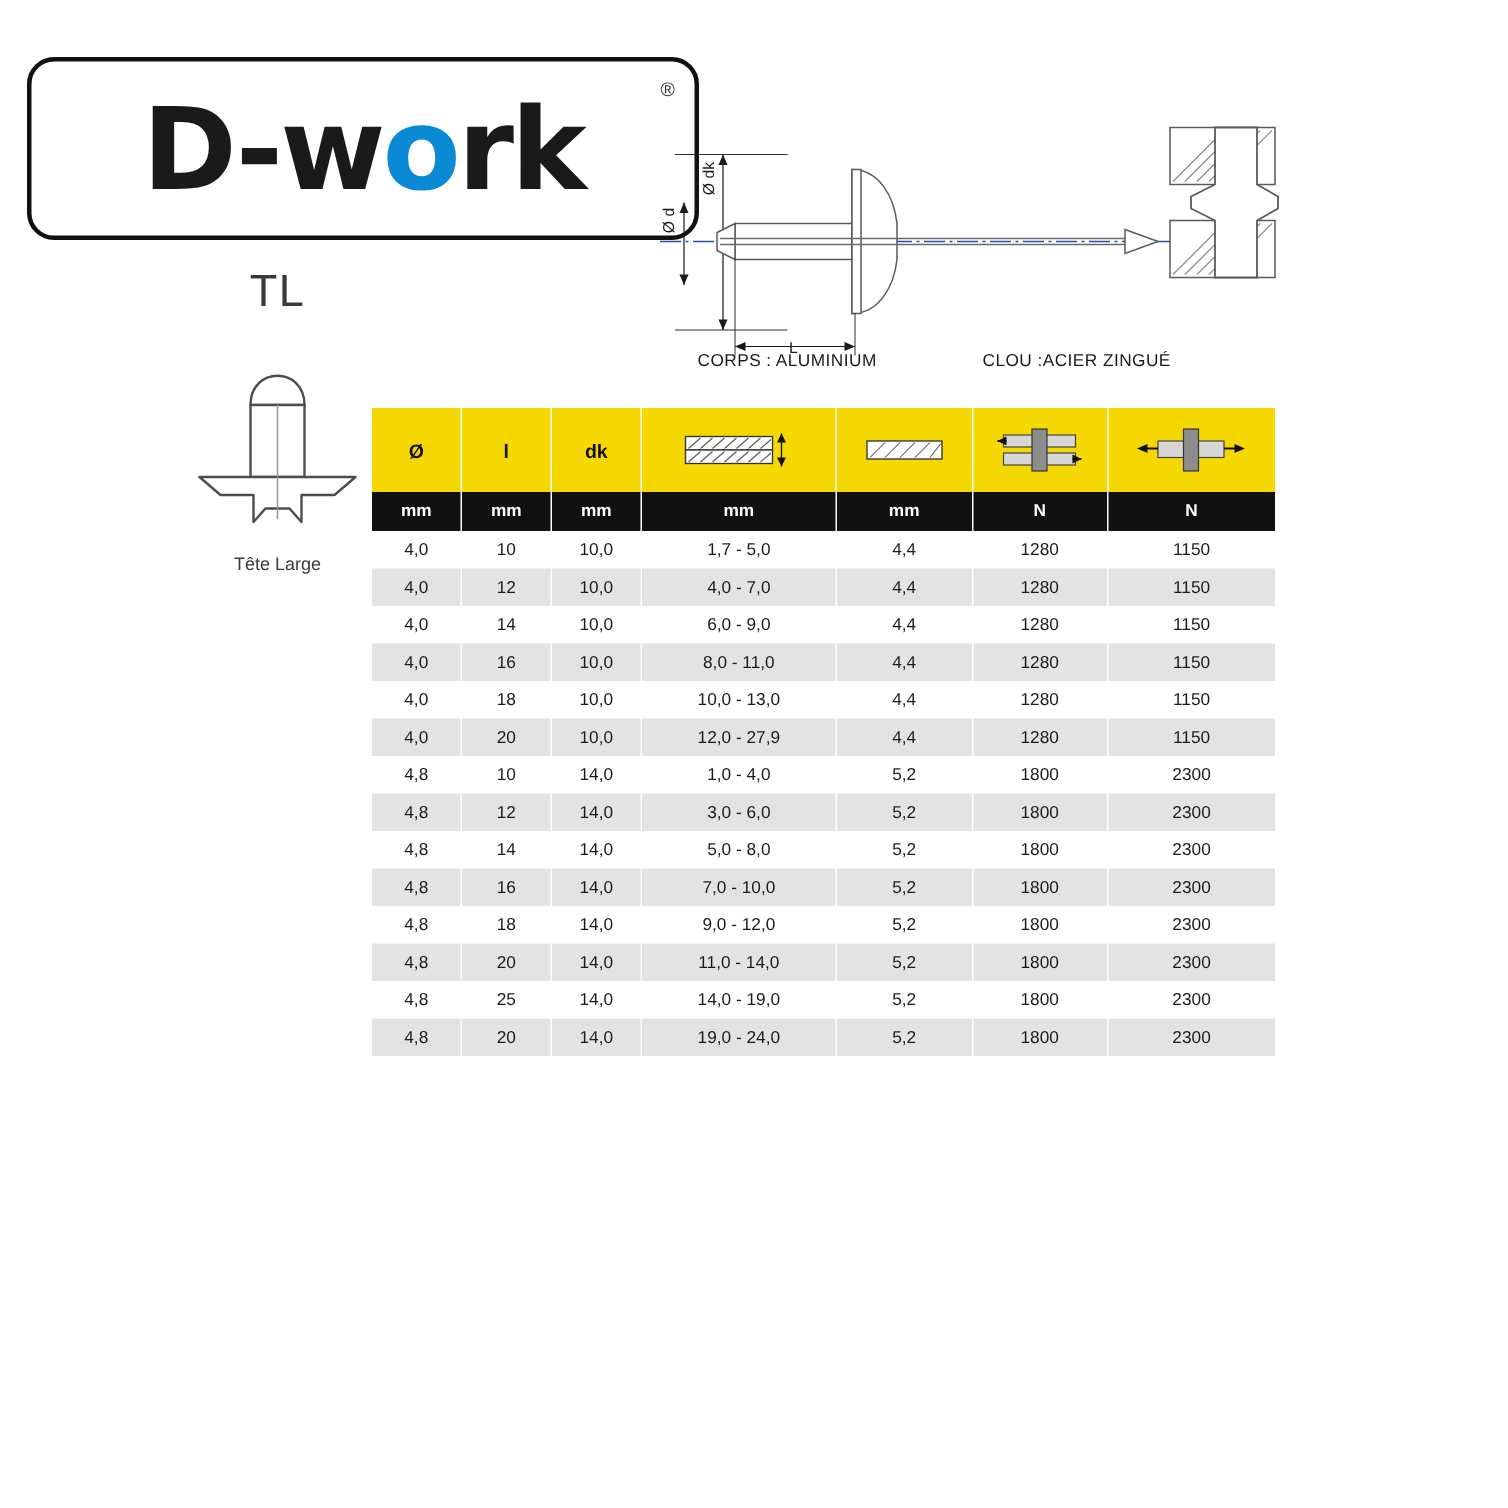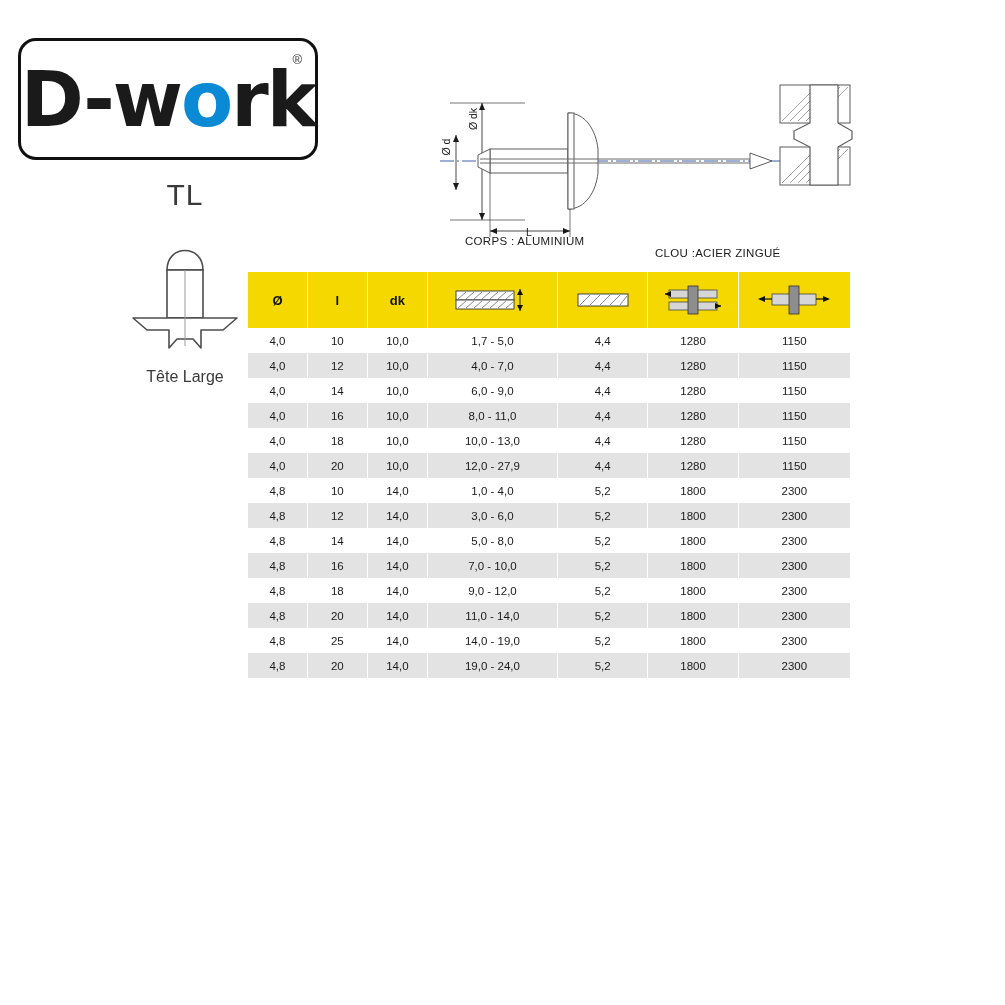--- a/index.html
+++ b/index.html
@@ -14,21 +14,21 @@
     font-family: "Liberation Sans", sans-serif;
     color: #1a1a1a;
     overflow: hidden;
   }
 
   
   #logo-block {
     position: absolute;
     left: 18px;
     top: 38px;
-    width: 300px;
+    width: 448px;
     height: 122px;
   }
   #logo-frame {
     position: absolute;
     inset: 0;
     border: 3px solid #111111;
     border-radius: 18px;
     box-sizing: border-box;
   }
   #logo-text {
@@ -61,21 +61,21 @@
     text-align: center;
   }
   #tl-title {
     font-size: 30px;
     color: #3a3a3a;
     letter-spacing: 1px;
     margin-bottom: 6px;
     font-family: "Liberation Sans", sans-serif;
   }
   #tl-caption {
-    font-size: 16px;
+    font-size: 12px;
     color: #3a3a3a;
     margin-top: 6px;
   }
 
   
   #drawing-block {
     position: absolute;
     left: 420px;
     top: 45px;
     width: 560px;
@@ -93,21 +93,20 @@
   #drawing-labels .lab-corps {
     position: absolute;
     left: 25px;
     top: 0;
     text-align: right;
   }
   #drawing-labels .lab-clou {
     position: absolute;
     left: 215px;
     top: 0;
-    margin-top: 12px;
   }
 
   
   #spec-table {
     position: absolute;
     left: 248px;
     top: 272px;
     width: 602px;
     border-collapse: collapse;
     font-size: 11.5px;
@@ -306,20 +305,29 @@
         <svg width="80" height="34" viewBox="0 0 80 34" xmlns="http://www.w3.org/2000/svg">
           <rect x="18" y="11" width="44" height="11" fill="#d6d6d6" stroke="#444" stroke-width="0.8"></rect>
           <rect x="35" y="3" width="10" height="28" fill="#8d8d8d" stroke="#333" stroke-width="0.8"></rect>
           <line x1="18" y1="16" x2="6" y2="16" stroke="#111" stroke-width="1.2"></line>
           <polygon points="4,16 11,13 11,19" fill="#111"></polygon>
           <line x1="62" y1="16" x2="74" y2="16" stroke="#111" stroke-width="1.2"></line>
           <polygon points="76,16 69,13 69,19" fill="#111"></polygon>
         </svg>
       </th>
     </tr>
+    <tr class="head-units">
+      <th class="col-0">mm</th>
+      <th class="col-1">mm</th>
+      <th class="col-2">mm</th>
+      <th class="col-3">mm</th>
+      <th class="col-4">mm</th>
+      <th class="col-5">N</th>
+      <th class="col-6">N</th>
+    </tr>
   </thead>
   <tbody id="table-body">
       <tr class="odd">
         <td class="col-0">4,0</td>
         <td class="col-1">10</td>
         <td class="col-2">10,0</td>
         <td class="col-3">1,7 - 5,0</td>
         <td class="col-4">4,4</td>
         <td class="col-5">1280</td>
         <td class="col-6">1150</td>

